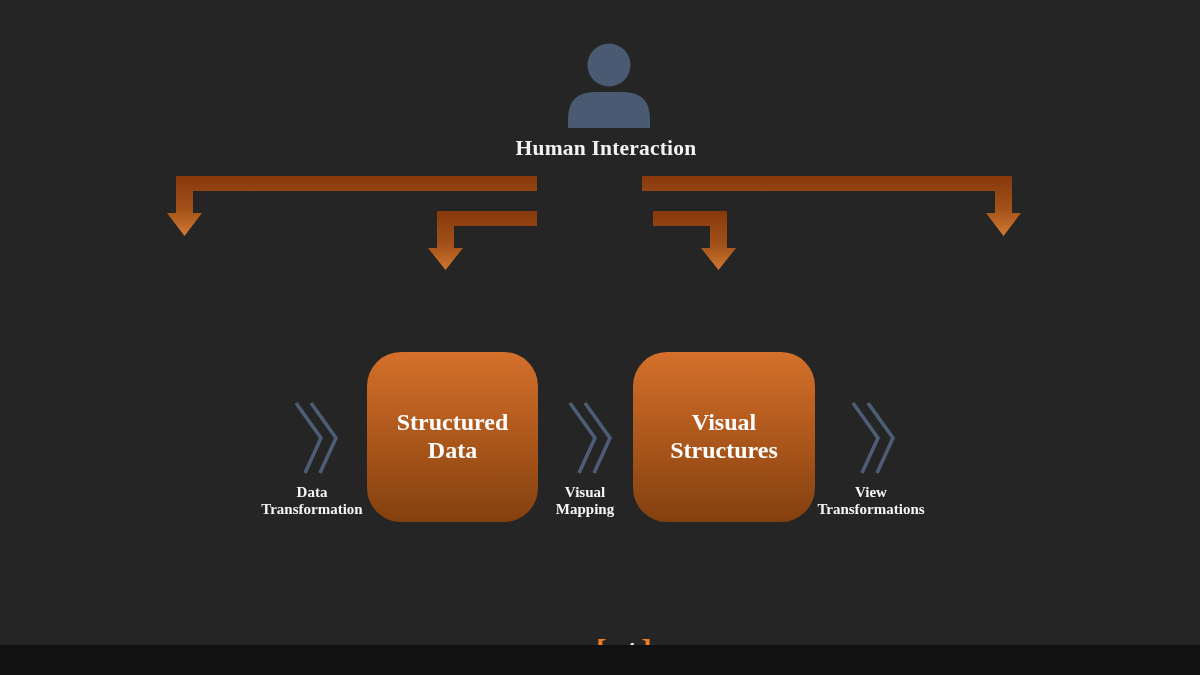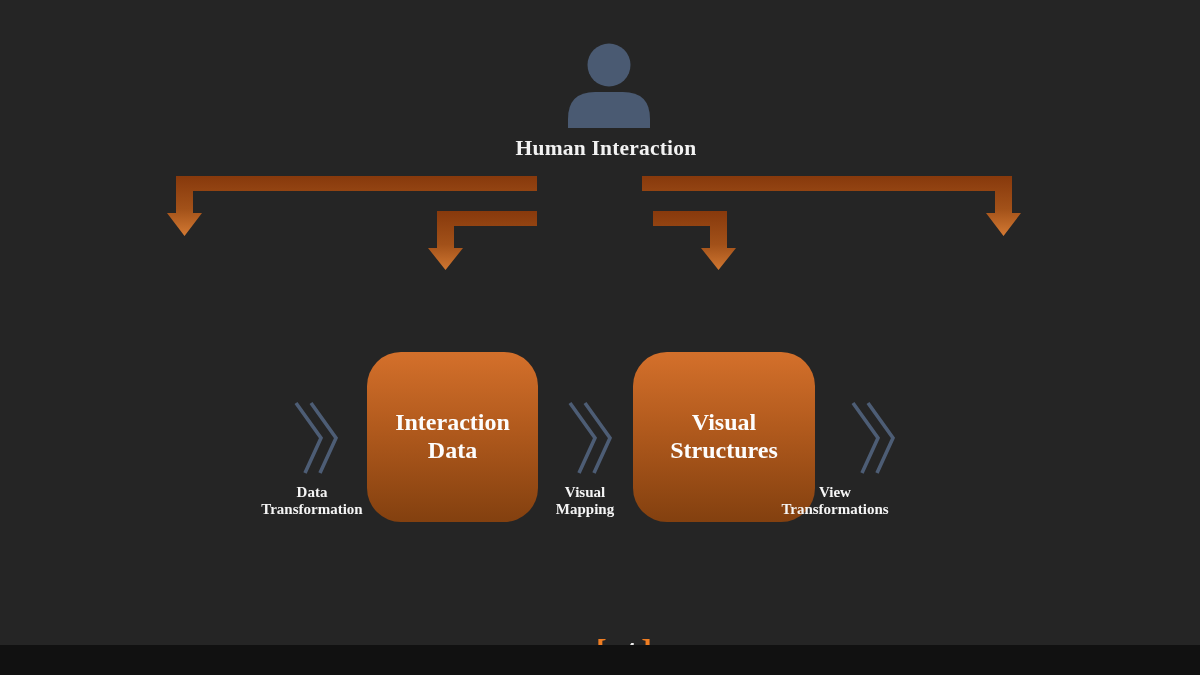--- a/index.html
+++ b/index.html
@@ -37,21 +37,21 @@
   .chev-2{left:563px;}
   .chev-3{left:846px;}
   .transition-label{
     position:absolute;top:484px;
     transform:translateX(-50%);
     text-align:center;font-size:15px;font-weight:700;
     line-height:17px;color:#f5f5f5;white-space:pre-line;
   }
   .tl-1{left:312px;}
   .tl-2{left:585px;}
-  .tl-3{left:835px;}
+  .tl-3{left:871px;}
   .logo{
     position:absolute;left:624px;top:632px;
     transform:translateX(-50%);
     font-size:32px;font-weight:700;white-space:nowrap;
   }
   .logo .bracket{color:#ef7d22;}
   .logo .logo-text{color:#ececec;padding:0 4px;}
 </style>
 </head>
 <body>
@@ -77,21 +77,21 @@
         <stop offset="0.55" stop-color="#a25119"></stop>
         <stop offset="1" stop-color="#d47a33"></stop>
       </linearGradient>
     </defs>
     <polygon points="176,176 537,176 537,191 193,191 193,213 202,213 184.5,236 167,213 176,213" fill="url(#gradOuter)"></polygon>
     <polygon points="437,211 537,211 537,226 454,226 454,248 463,248 445.5,270 428,248 437,248" fill="url(#gradInner)"></polygon>
     <polygon points="653,211 727,211 727,248 736,248 718.5,270 701,248 710,248 710,226 653,226" fill="url(#gradInner)"></polygon>
     <polygon points="642,176 1012,176 1012,213 1021,213 1003.5,236 986,213 995,213 995,191 642,191" fill="url(#gradOuter)"></polygon>
   </svg>
 
-  <div class="stage-box box-structured">Interaction
+  <div class="stage-box box-structured">Structured
 Data</div>
   <div class="stage-box box-visual">Visual
 Structures</div>
 
   <svg class="chevron-icon chev-1" width="50" height="78" viewBox="0 0 50 78" aria-hidden="true">
     <polyline points="7,4 32,39 16,74" fill="none" stroke="#4d5d75" stroke-width="3.6"></polyline>
     <polyline points="22,4 47,39 31,74" fill="none" stroke="#4d5d75" stroke-width="3.6"></polyline>
   </svg>
   <svg class="chevron-icon chev-2" width="50" height="78" viewBox="0 0 50 78" aria-hidden="true">
     <polyline points="7,4 32,39 16,74" fill="none" stroke="#4d5d75" stroke-width="3.6"></polyline>

